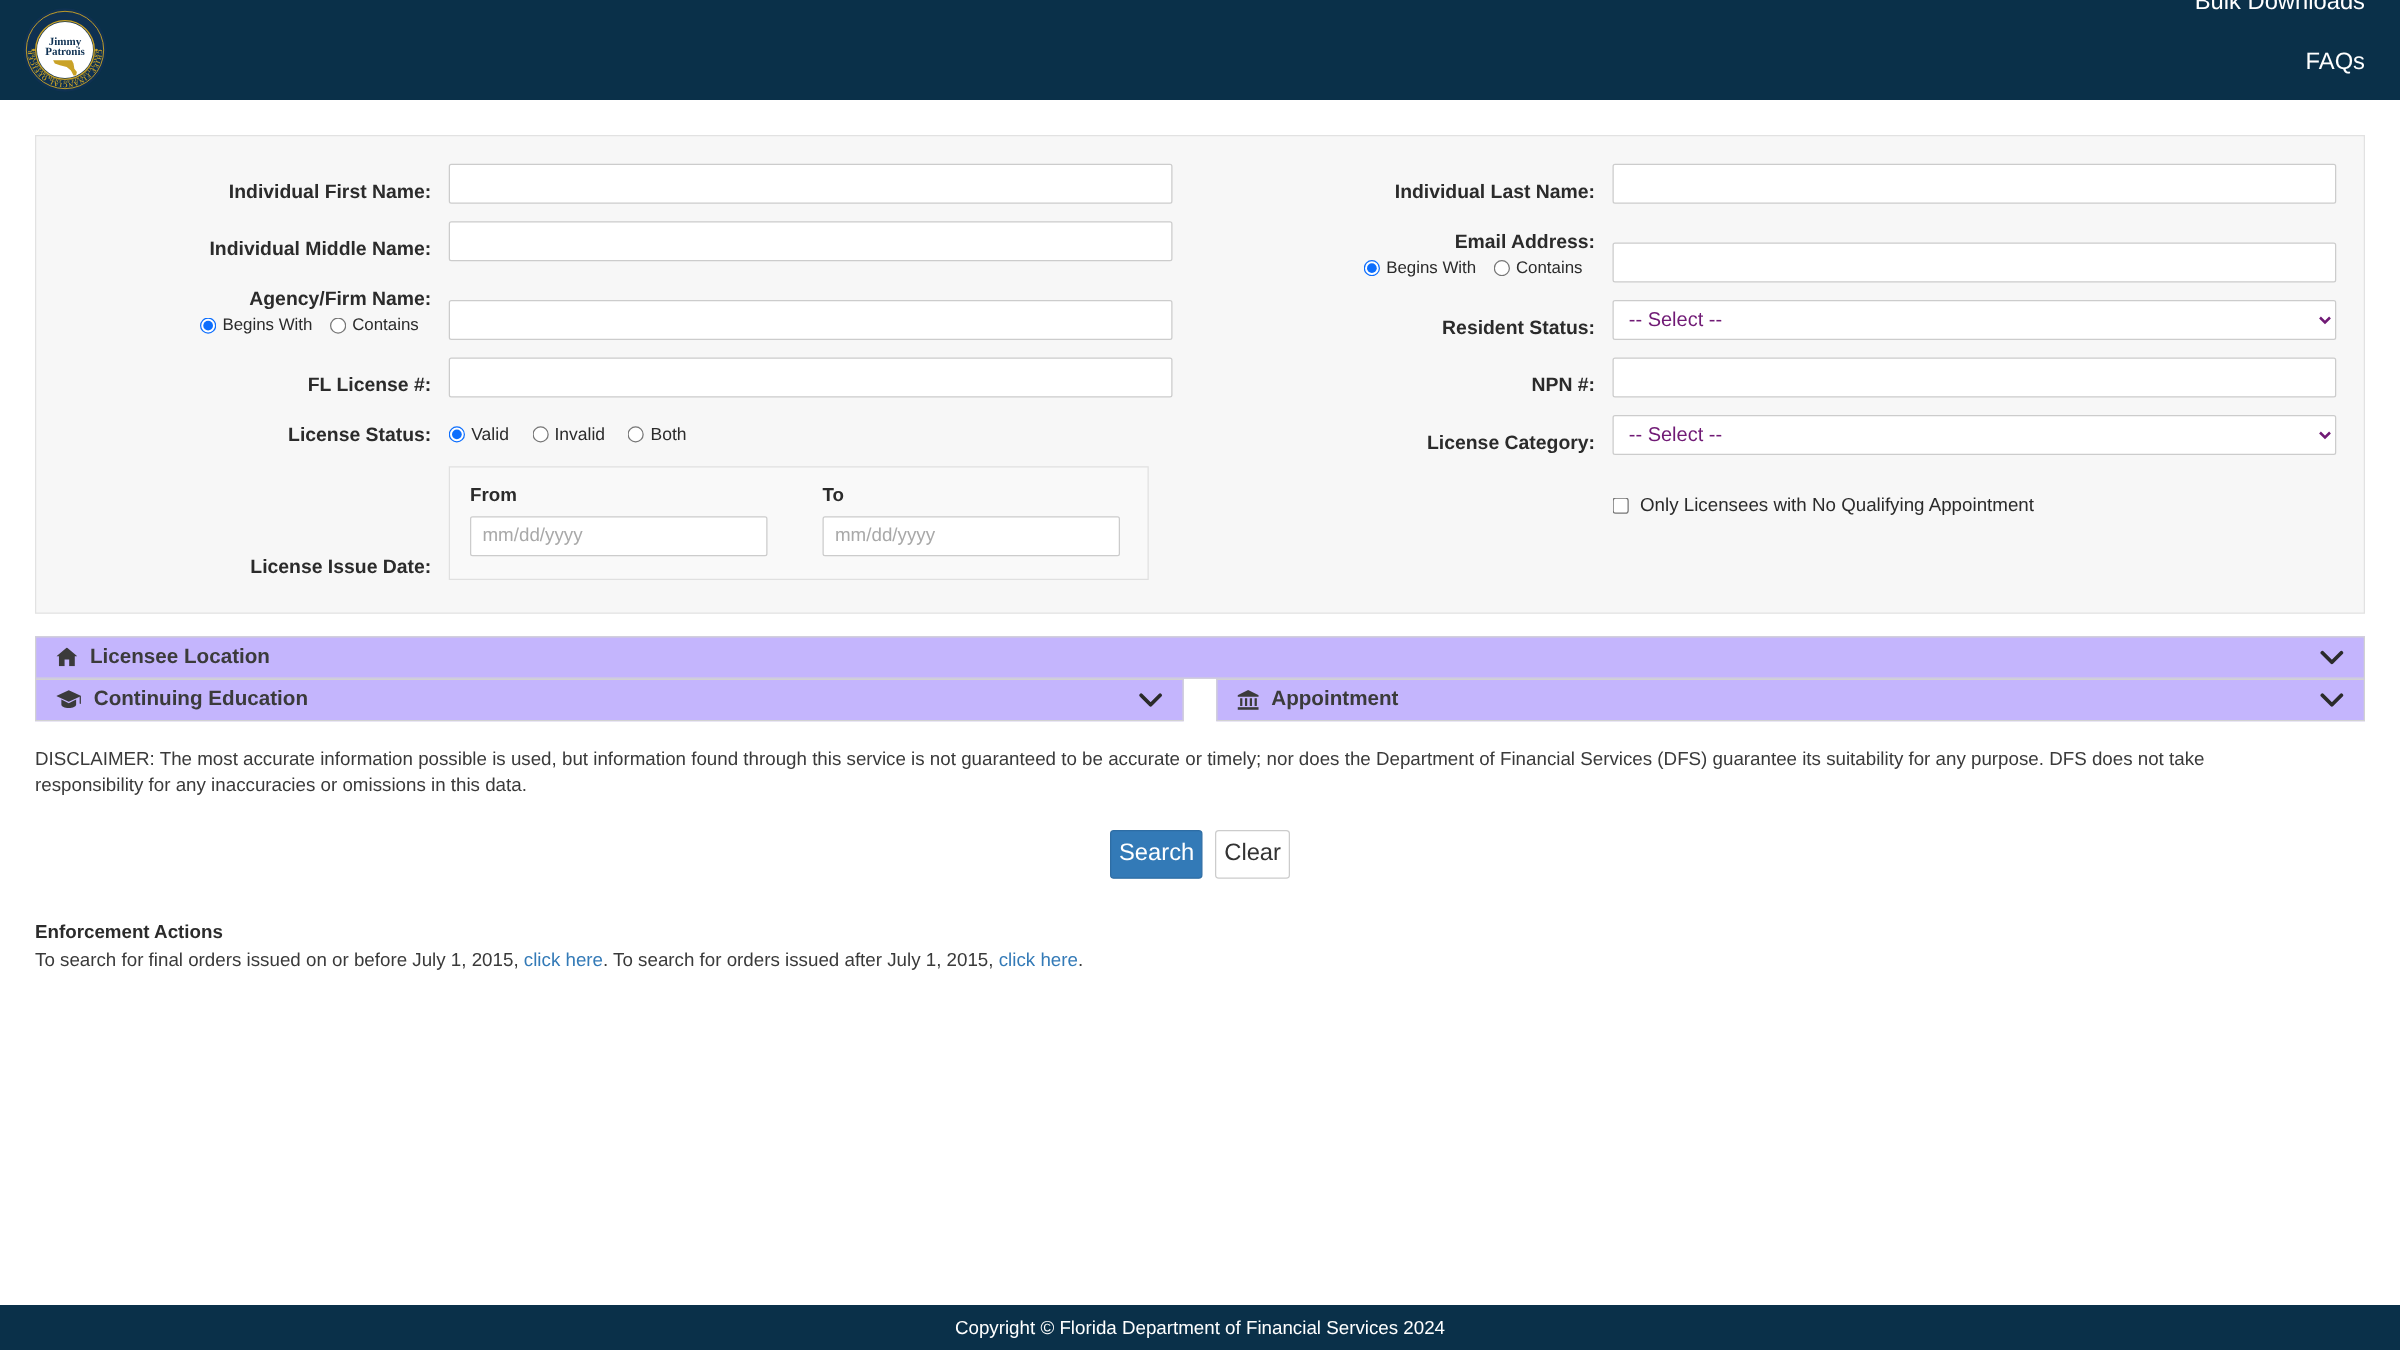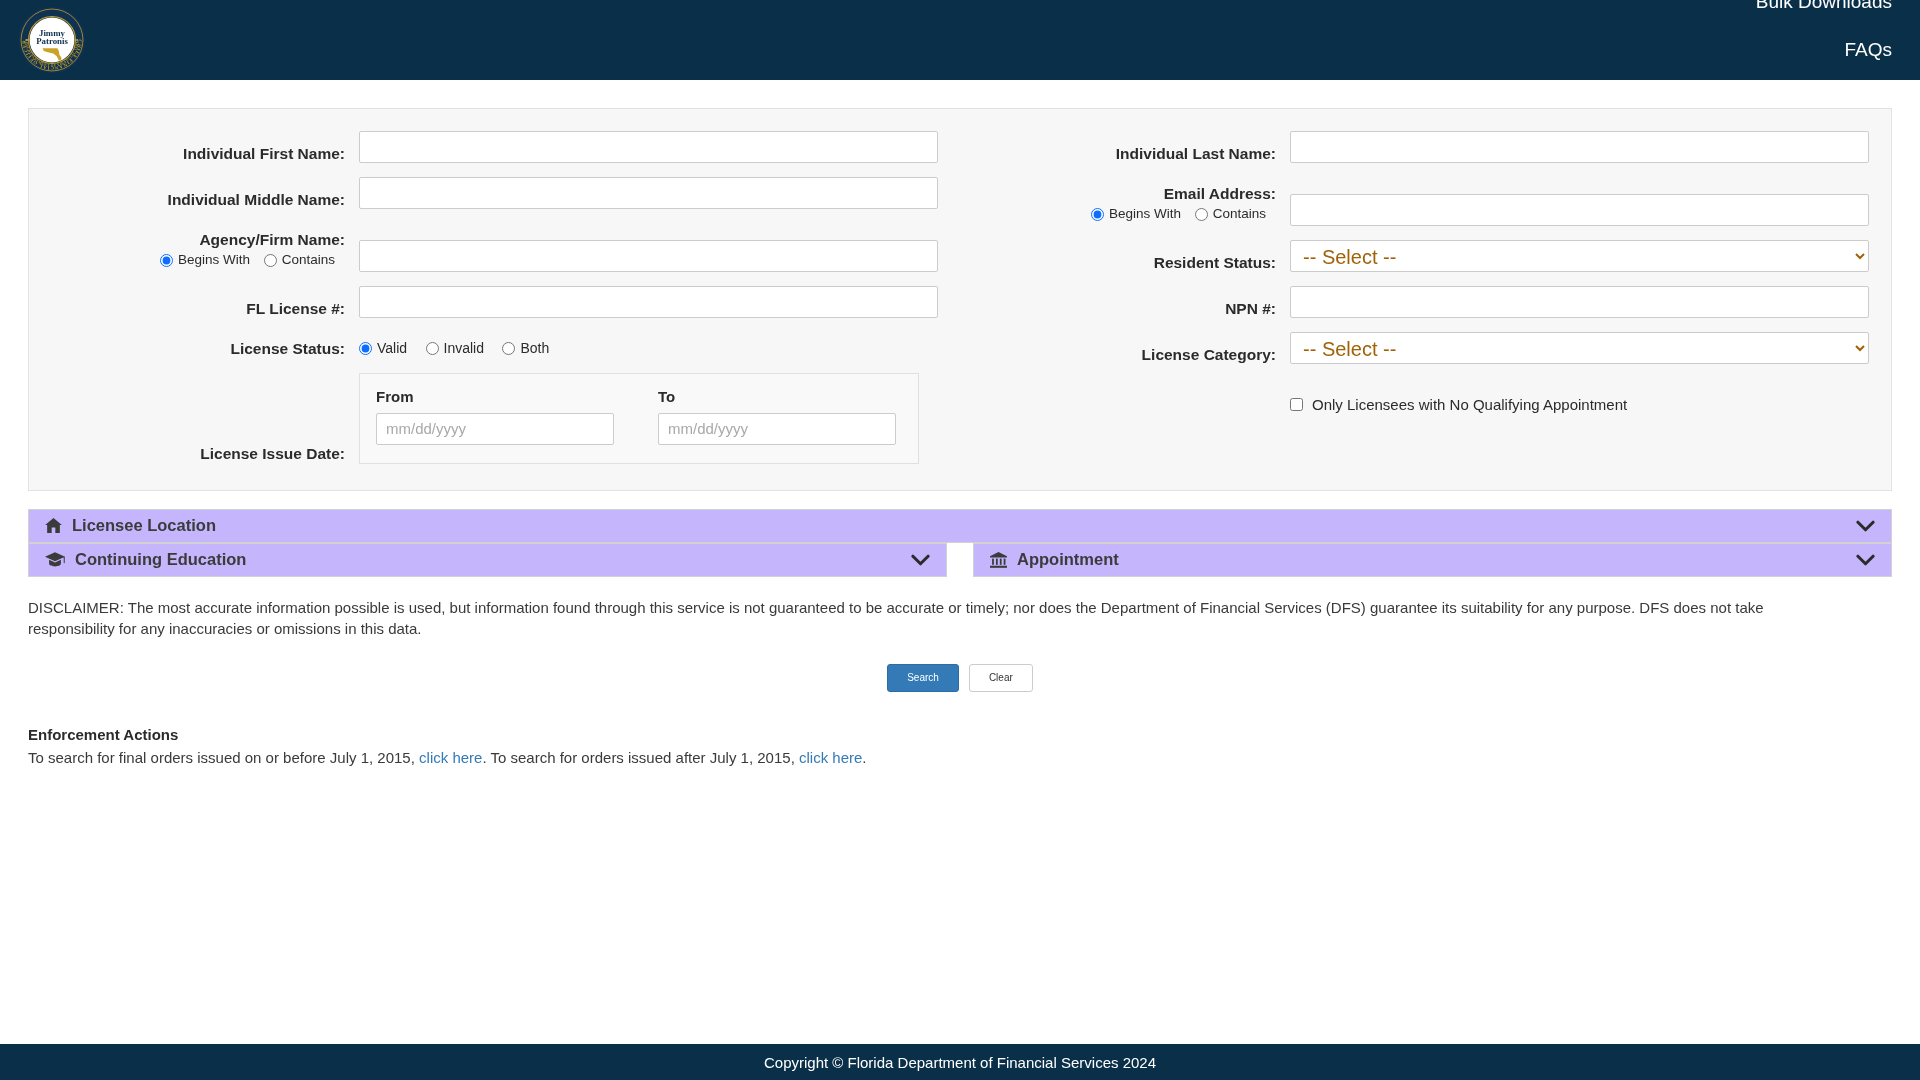--- a/index.html
+++ b/index.html
@@ -106,23 +106,23 @@
     border: 1px solid #cccccc;
     border-radius: 2px;
     outline: none;
   }
   input[type="text"]::placeholder { color: #a9a9a9; }
 
   select {
     width: 100%;
     height: 32px;
     padding: 4px 8px;
-    font-size: 20px;
+    font-size: 16px;
     font-family: "Liberation Sans", sans-serif;
-    color: #a16207;
+    color: #701a75;
     background: #ffffff;
     border: 1px solid #cccccc;
     border-radius: 2px;
     outline: none;
   }
 
   .radio-inline {
     display: inline-flex;
     align-items: center;
     gap: 5px;
@@ -201,22 +201,22 @@
     max-width: 1824px;
   }
   .btn-bar {
     margin-top: 24px;
     display: flex;
     justify-content: center;
     gap: 10px;
   }
   .btn {
     font-family: "Liberation Sans", sans-serif;
-    font-size: 10px;
-    padding: 7px 19px;
+    font-size: 19px;
+    padding: 7px 6px;
     border-radius: 3px;
     cursor: pointer;
     line-height: 1.2;
   }
   .btn-primary {
     background: #337ab7;
     border: 1px solid #2e6da4;
     color: #ffffff;
   }
   .btn-default {

